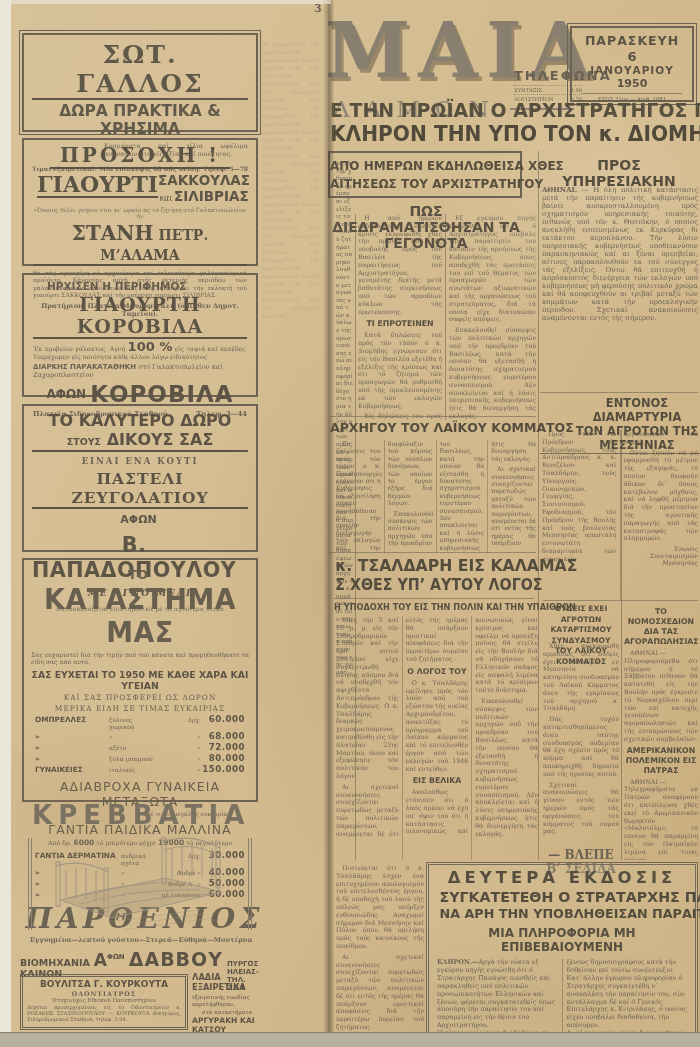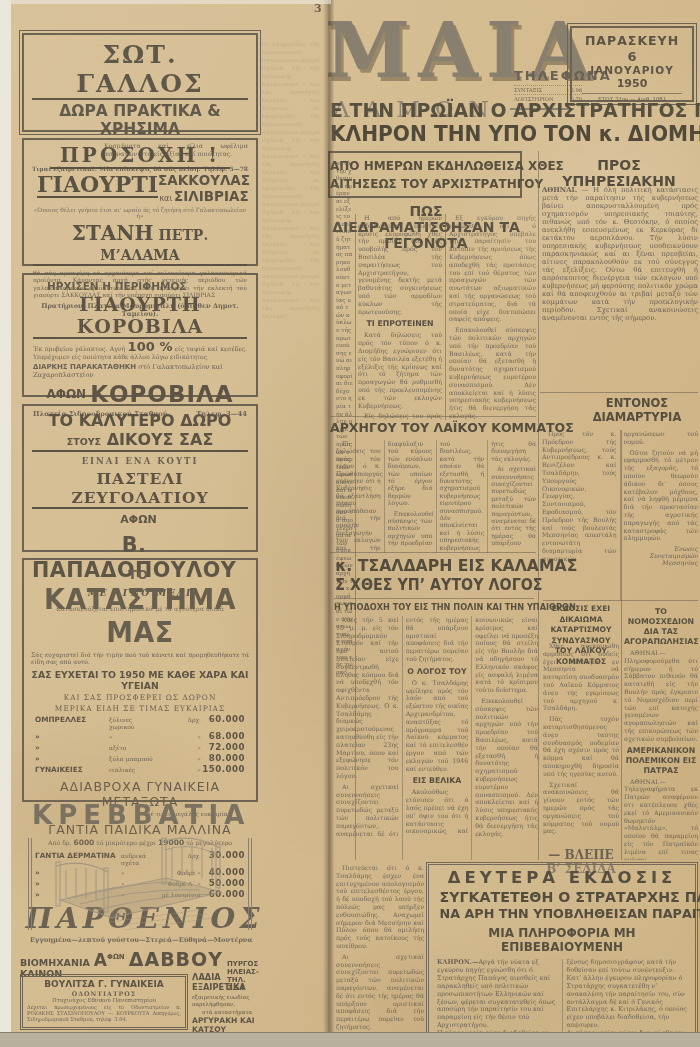--- a/index.html
+++ b/index.html
@@ -335,21 +335,21 @@
   </div>
   <div class="abs" id="bed-caption">Εγγυημένα—λεπτού γούστου—Στερεά—Εύθηνά—Μοντέρνα</div>
   <div class="abs" id="davvou">
     <span class="m1">ΒΙΟΜΗΧΑΝΙΑ ΚΛΙΝΩΝ</span>
     <span class="m2"><span>Α</span><sup>ΦΩΝ</sup></span>
     <span class="m3">ΔΑΒΒΟΥ</span>
     <span class="m4">ΠΥΡΓΟΣ ΗΛΕΙΑΣ-ΤΗΛ. 2.54</span>
   </div>
 
   <div class="abs" id="ad-kourkouta">
-    <div class="ko-n">ΒΟΥΛΙΤΣΑ Γ. ΓΥΝΑΙΚΕΙΑ</div>
+    <div class="ko-n">ΒΟΥΛΙΤΣΑ Γ. ΚΟΥΡΚΟΥΤΑ</div>
     <div class="ko-j">ΟΔΟΝΤΙΑΤΡΟΣ</div>
     <div class="ko-d">Πτυχιούχος Εθνικού Πανεπιστημίου</div>
     <div class="ko-b">Δέχεται προσερχομένους είς τό Οδοντιατρείον κ. ΡΟΖΑΚΗΣ ΣΤΑΣΙΝΟΠΟΥΛΟΥ — ΚΟΥΡΚΟΥΤΑ Δικηγόρος, Σιδηροδρομικού Σταθμού, τηλέφ. 3.04.</div>
   </div>
   <div class="abs" id="ad-ladia">
     <div class="la-t">ΛΑΔΙΑ ΕΞΑΙΡΕΤΙΚΑ</div>
     <div class="la-b">εξαιρετικής ευωδίας παρελήφθησαν,</div>
     <div class="la-a">στά καταστήματα</div>
     <div class="la-br">ΑΡΓΥΡΑΚΗ ΚΑΙ ΚΑΤΣΟΥ</div>
   </div>
@@ -437,29 +437,30 @@
     <p class="bt">Ακολούθως ετόνισεν ότι ό λαός πρέπει νά έχη υπ’ όψιν του ότι ή κατάστασις οικονομικώς καί κοινωνικώς είναι κρίσιμος καί οφείλει νά προσέξη ποίους θά στείλη είς τήν Βουλήν διά νά οδηγήσουν τό Ελληνικόν σκάφος είς ασφαλή λιμένα κατά τό κρίσιμον τούτο διάστημα.</p>
     <p class="bt">Επακολουθεί σύσκεψις τών πολιτικών αρχηγών υπό τήν προεδρίαν τού Βασιλέως, κατά τήν οποίαν θά εξετασθή ή δυνατότης σχηματισμού κυβερνήσεως ευρυτέρου συνασπισμού. Δέν αποκλείεται καί ή λύσις υπηρεσιακής κυβερνήσεως ήτις θά διενεργήση τάς εκλογάς.</p>
   </div>
   <div class="flow" id="band4">
     <p class="bt">Πιστεύεται ότι ό κ. Τσαλδάρης έσχεν ένα επιτυχημένον απολογισμόν τού επιτελεσθέντος έργου, ή δέ υποδοχή τού λαού τής πόλεώς μας υπήρξεν ενθουσιώδης. Αναχωρεί σήμερον διά Μεσσήνην καί Πύλον όπου θά ομιλήση πρός τούς κατοίκους τής υπαίθρου.</p>
     <p class="bt">Αι σχετικαί συνεννοήσεις συνεχίζονται πυρετωδώς μεταξύ τών πολιτικών παραγόντων, αναμένεται δέ ότι εντός τής ημέρας θά υπάρξουν οριστικαί αποφάσεις διά τήν περαιτέρω πορείαν τού ζητήματος.</p>
   </div>
 
   <div class="abs" id="agro-t">
     <span class="l">ΕΝΤΟΝΟΣ ΔΙΑΜΑΡΤΥΡΙΑ</span>
+    <span class="l u">ΤΩΝ ΑΓΡΟΤΩΝ ΤΗΣ ΜΕΣΣΗΝΙΑΣ</span>
   </div>
   <div class="cols" id="agro-cols">
     <p class="bt">Πρός τόν κ. Πρόεδρον τής Κυβερνήσεως, τούς Αντιπροέδρους κ. κ. Βενιζέλον καί Τσαλδάρην, τούς Υπουργούς Οικονομικών, Γεωργίας, Συντονισμού, Εφοδιασμού, τόν Πρόεδρον τής Βουλής καί τούς βουλευτάς Μεσσηνίας απεστάλη εντονωτάτη διαμαρτυρία τών αγροτικών οργανώσεων τού νομού.</p>
     <p class="bt">Ούτοι ζητούν νά μή εφαρμοσθή τό μέτρον τής εξαγοράς, τό οποίον θεωρούν άδικον δι’ όσους κατέβαλον μόχθους, καί νά ληφθή μέριμνα διά τήν προστασίαν τής αγροτικής παραγωγής από τάς καταστροφάς τών πλημμυρών.</p>
     <p class="sig">Ένωσις Συνεταιρισμών Μεσσηνίας</p>
   </div>
 
   <div class="abs" id="oudeis-t">
-    <span class="l">ΕΚΔΟΣΙΣ ΕΧΕΙ ΔΙΚΑΙΩΜΑ</span>
+    <span class="l">ΟΥΔΕΙΣ ΕΧΕΙ ΑΓΡΟΤΩΝ</span>
     <span class="l">ΚΑΤΑΡΤΙΣΜΟΥ ΣΥΝΔΥΑΣΜΟΥ</span>
     <span class="l">ΤΟΥ ΛΑΪΚΟΥ ΚΟΜΜΑΤΟΣ</span>
   </div>
   <div class="flow" id="oudeis-b">
     <p class="bt">Χθές ανεκοινώθη αρμοδίως ότι ουδείς έχει δικαίωμα εν Μεσσηνία νά καταρτίση συνδυασμόν τού Λαϊκού Κόμματος άνευ τής εγκρίσεως τού αρχηγού κ. Τσαλδάρη.</p>
     <p class="bt">Πάς τυχόν καταρτισθησόμενος άνευ ταύτης συνδυασμός ουδεμίαν θά έχη σχέσιν πρός τό κόμμα καί θά αποκηρυχθή δημοσία υπό τής ηγεσίας αυτού.</p>
     <p class="bt">Σχετικαί ανακοινώσεις θά γίνουν εντός τών ημερών πρός τάς οργανώσεις τού κόμματος τού νομού μας.</p>
   </div>
   <div class="abs" id="seepage">— ΒΛΕΠΕ Β’ ΣΕΛΙΔΑ</div>
 

